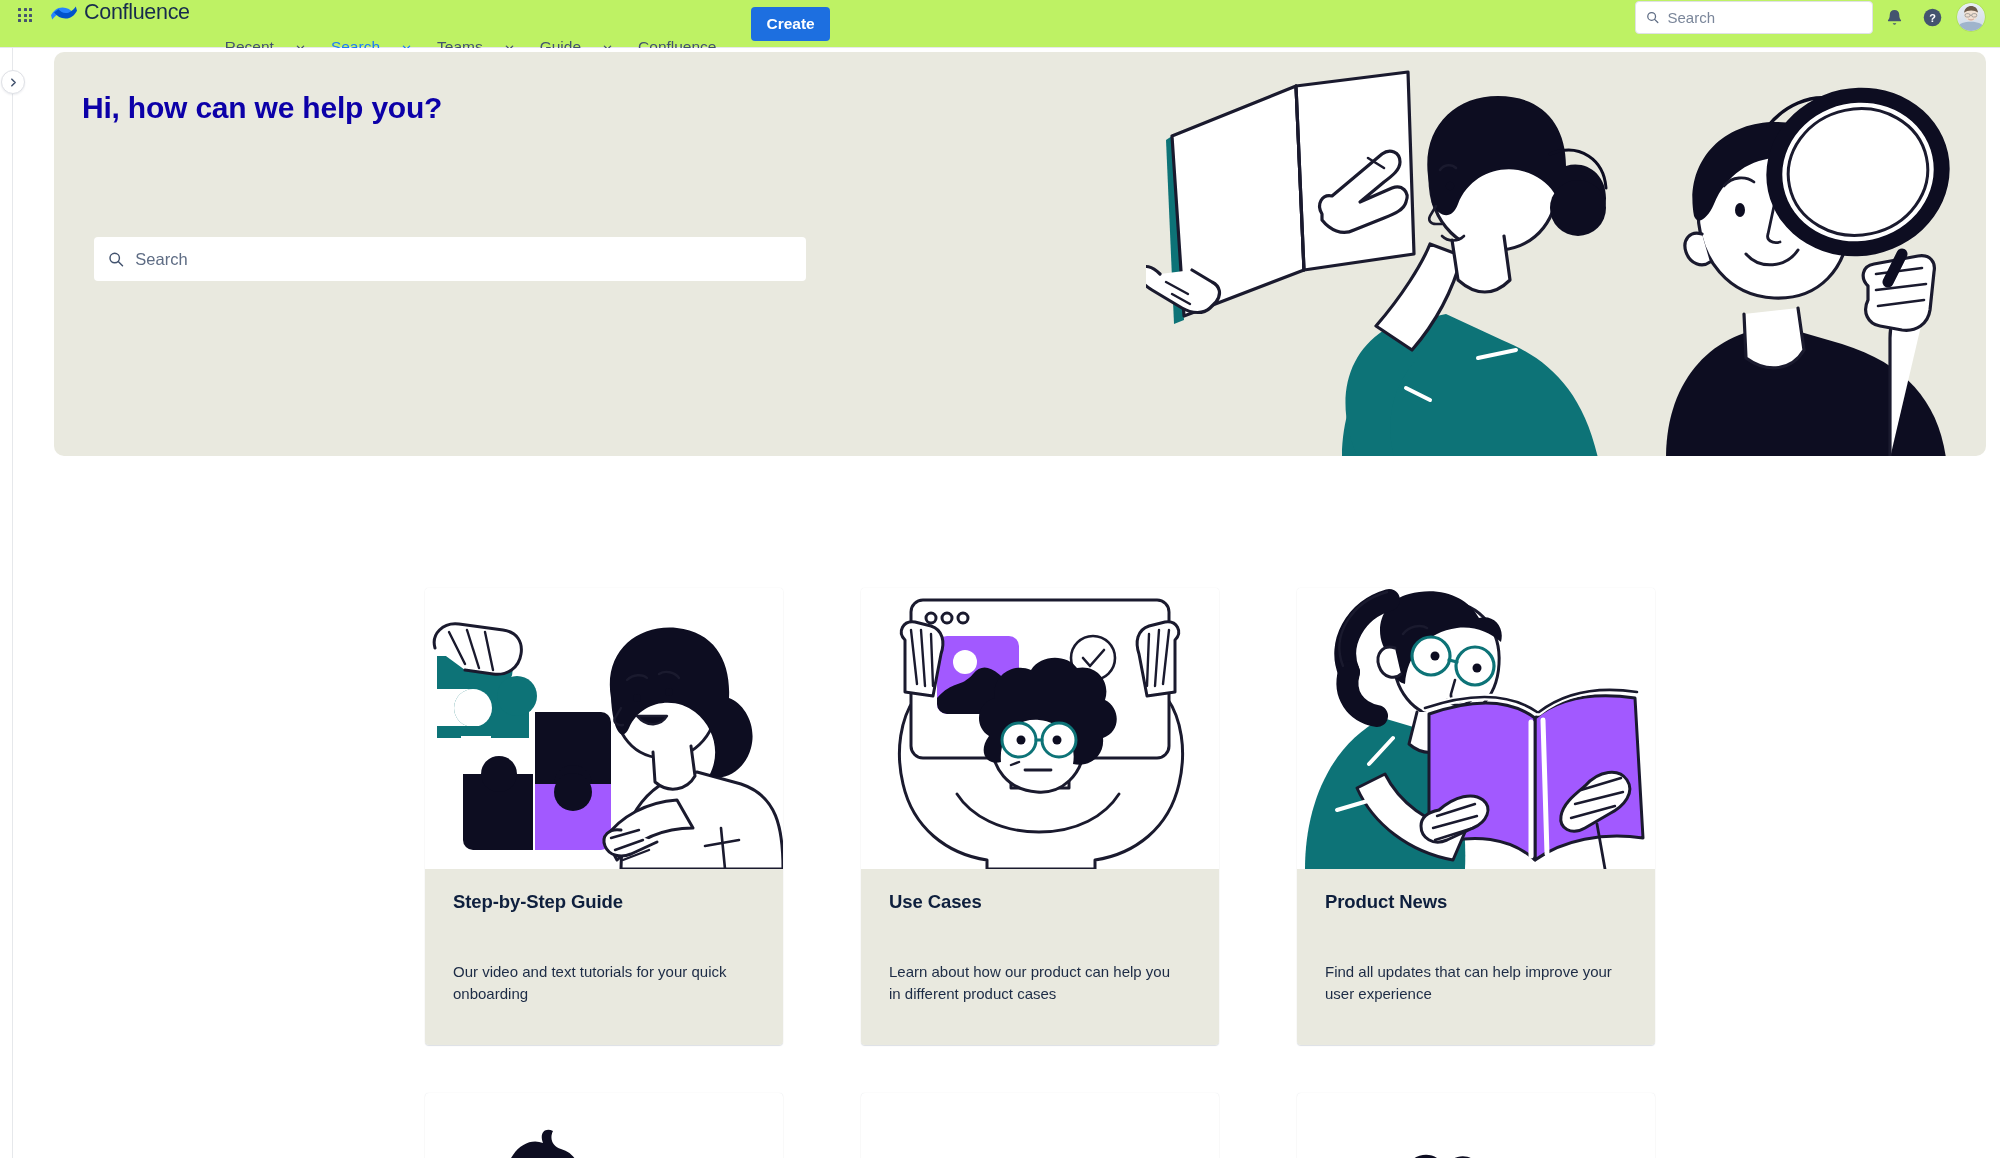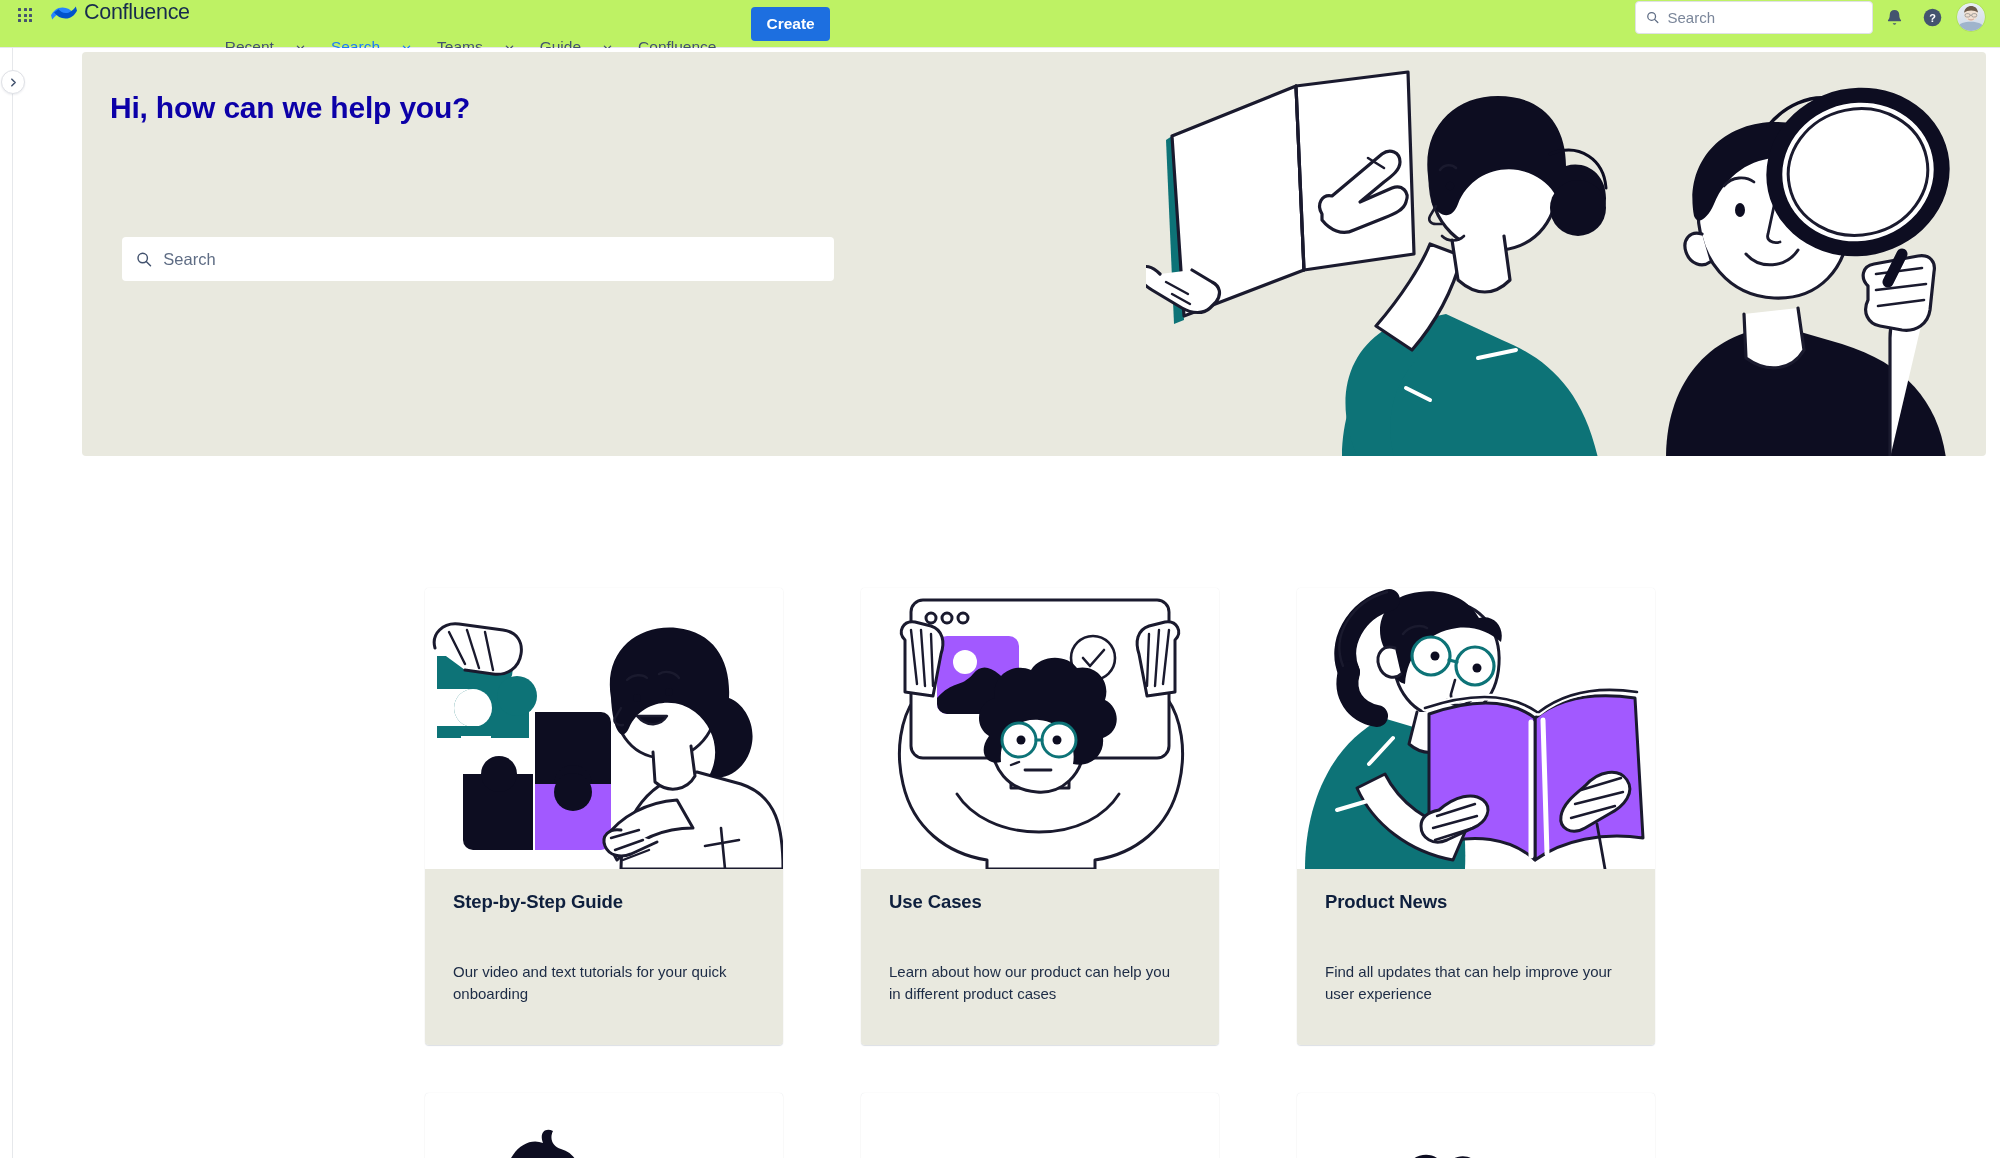--- a/index.html
+++ b/index.html
@@ -118,24 +118,24 @@
     cursor: pointer; z-index: 12;
     box-shadow: 0 1px 2px rgba(9,30,66,.08);
   }
 
   
   .page { position: absolute; left: 14px; top: 48px; width: 1986px; height: 1110px; background: #fff; }
 
   
   .hero {
     position: relative;
-    margin: 4px 14px 0 68px;
+    margin: 4px 14px 0 40px;
     height: 404px;
     background: #e9e9df;
-    border-radius: 4px;
+    border-radius: 10px;
     overflow: hidden;
   }
   .hero-title {
     position: absolute; left: 28px; top: 39px;
     font-size: 30px;
     font-weight: 700;
     color: #0c00a8;
     letter-spacing: -0.2px;
   }
   .hero-search {

